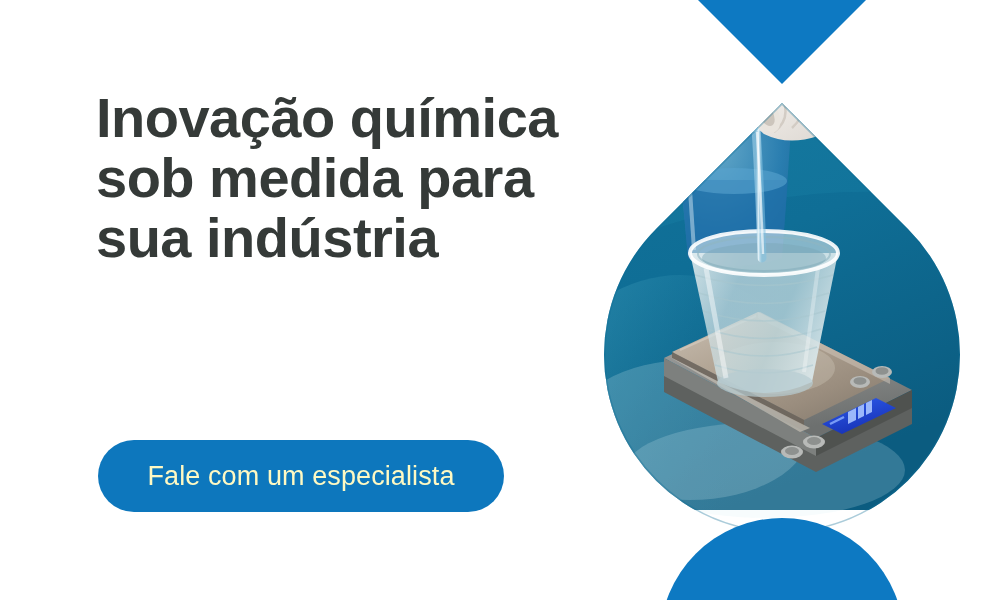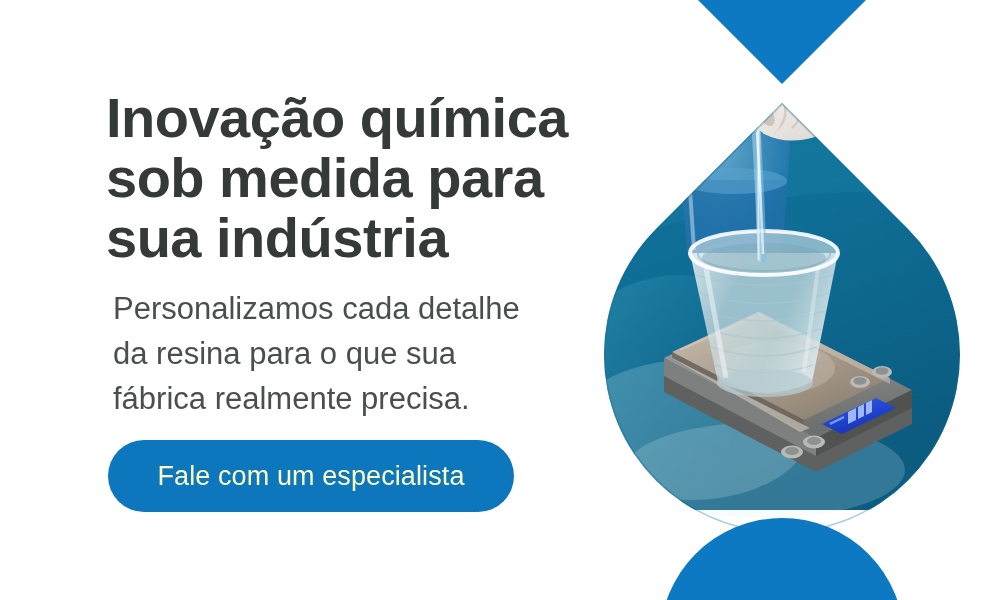--- a/index.html
+++ b/index.html
@@ -20,21 +20,21 @@
     inset: 0;
     width: 1000px;
     height: 600px;
     background: #ffffff;
     overflow: hidden;
   }
 
   
   .text-col {
     position: absolute;
-    left: 106px;
+    left: 96px;
     top: 88px;
     width: 480px;
   }
 
   .headline {
     margin: 0;
     font-family: "Liberation Sans", sans-serif;
     font-size: 56px;
     line-height: 1.07;
     font-weight: 700;
@@ -94,23 +94,20 @@
 <body>
 
 <div id="banner">
 
   <div class="text-col">
 
     <h1 class="headline">Inovação química
 sob medida para
 sua indústria</h1>
 
-    <p class="subhead">Personalizamos cada detalhe
-da resina para o que sua
-fábrica realmente precisa.</p>
 
     <button class="cta-button">Fale com um especialista</button>
   </div>
 
   <div class="graphic-col">
     <svg width="440" height="600" viewBox="0 0 440 600" xmlns="http://www.w3.org/2000/svg">
 
       <defs>
 
         <clipPath id="dropletMask">

